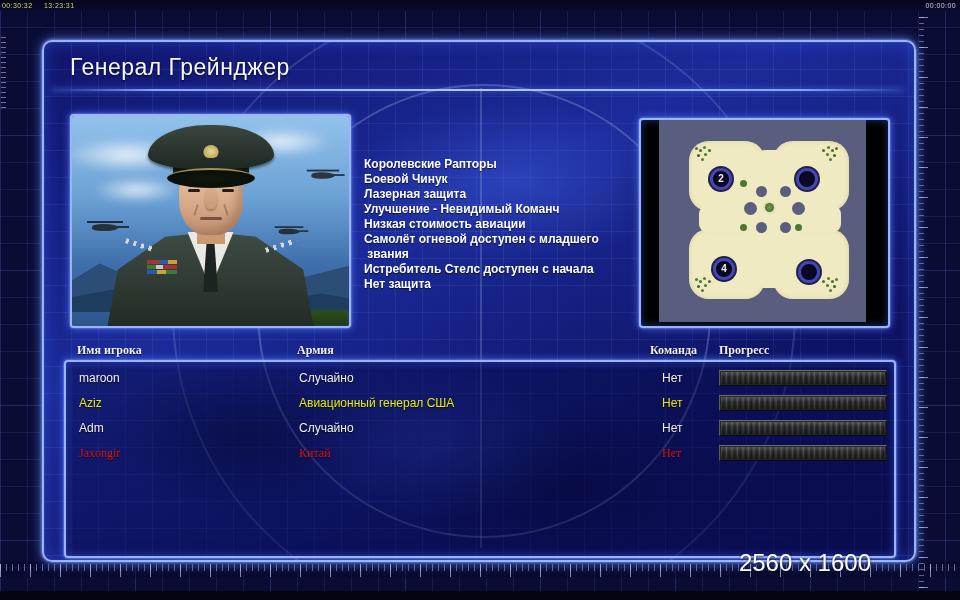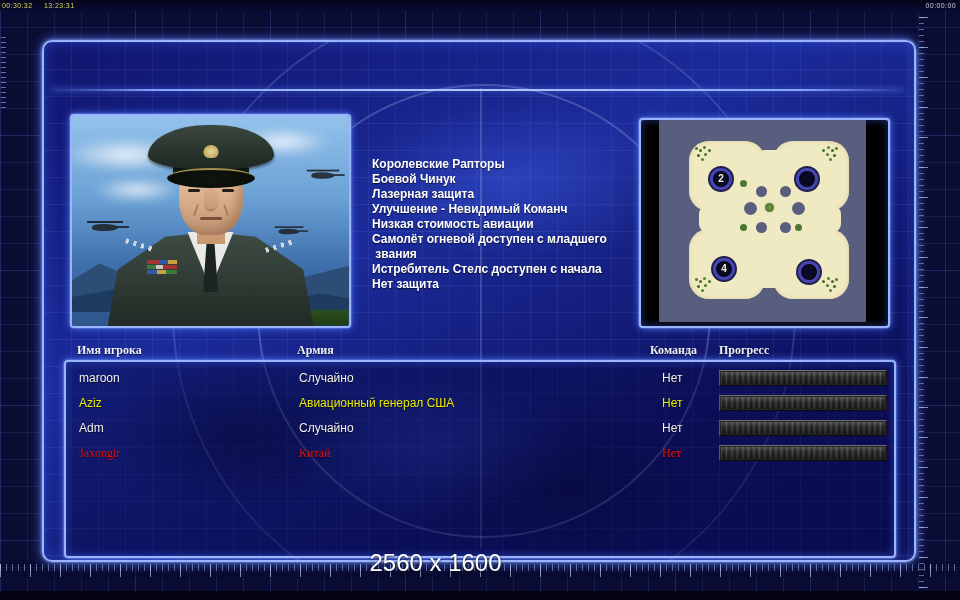--- a/index.html
+++ b/index.html
@@ -114,21 +114,21 @@
   #gen-ribbons{position:absolute;bottom:52px;left:50%;transform:translateX(-64px);width:30px;height:14px;}
   #gen-ribbons i{position:absolute;left:0;width:30px;height:4px;display:block;}
   #gen-ribbons .r1{top:0;background:linear-gradient(90deg,#a83232 40%,#3058a8 40% 70%,#c8a23c 70%);}
   #gen-ribbons .r2{top:5px;background:linear-gradient(90deg,#3a7a3a 30%,#c8c8c8 30% 55%,#a83232 55%);}
   #gen-ribbons .r3{top:10px;background:linear-gradient(90deg,#3058a8 35%,#c8a23c 35% 65%,#3a7a3a 65%);}
   .stars{position:absolute;bottom:78px;width:32px;height:5px;
     background:repeating-linear-gradient(90deg,#d3d8de 0 3px,transparent 3px 8px);}
   #stars-l{left:50%;transform:translateX(-86px) rotate(18deg);}
   #stars-r{left:50%;transform:translateX(54px) rotate(-18deg);}
   
-  #abilities{left:328px;top:115px;width:300px;}
+  #abilities{left:320px;top:115px;width:300px;}
   .ability-line{font-size:12px;font-weight:700;line-height:15px;color:#ffffff;white-space:pre;text-shadow:0 1px 1px rgba(0,0,10,.7);}
   
   #minimap-panel{left:595px;top:76px;width:247px;height:206px;background:#000;overflow:hidden;}
   #mm-terrain{position:absolute;left:18px;top:0;width:207px;height:202px;background:#5a5e7e;}
   .lobe{position:absolute;width:76px;height:70px;background:#f0eac3;border-radius:20px;box-shadow:inset 0 0 5px #d9d1a2;}
   #lobe-tl{left:30px;top:21px;} #lobe-tr{left:114px;top:21px;}
   #lobe-bl{left:30px;top:109px;} #lobe-br{left:114px;top:109px;}
   #mm-center{position:absolute;left:85px;top:73px;width:52px;height:52px;background:#f0eac3;border-radius:12px;}
   .neck{position:absolute;background:#f0eac3;}
   #neck-t{left:98px;top:30px;width:26px;height:50px;border-radius:8px;}
@@ -161,21 +161,21 @@
   .player-row:nth-of-type(3){top:54px;} .player-row:nth-of-type(4){top:79px;}
   .player-row span{position:absolute;top:5px;text-shadow:0 1px 1px rgba(0,0,10,.8);}
   .cell-name{left:13px;} .cell-army{left:233px;} .cell-team{left:596px;}
   .progress-bar{position:absolute;left:653px;top:4px;width:166px;height:14px;background:#242424;
     border-top:1px solid #6f6f6f;border-left:1px solid #5a5a5a;border-bottom:1px solid #0a0a0a;border-right:1px solid #141414;}
   .progress-bar::before{content:"";position:absolute;inset:1px;
     background:repeating-linear-gradient(90deg,#4a4a4a 0px,#2f2f2f 1px,#1f1f1f 3px,#3e3e3e 5px,#4a4a4a 5.5px);}
   .progress-bar::after{content:"";position:absolute;inset:1px;
     background:linear-gradient(180deg,rgba(255,255,255,.18),rgba(255,255,255,0) 40%,rgba(0,0,0,.38));}
   
-  #resolution-label{left:0;top:549px;width:871px;text-align:center;font-size:24px;color:#ffffff;
+  #resolution-label{left:0;top:549px;width:871px;text-align:right;font-size:24px;color:#ffffff;
     text-shadow:0 1px 3px rgba(0,0,15,.9);z-index:6;}
 </style>
 </head>
 <body>
 
 <div class="abs" id="status-bar">
   <span id="time-a">00:30:32</span>
   <span id="time-b">13:23:31</span>
   <span id="time-r">00:00:00</span>
 </div>
@@ -197,20 +197,21 @@
   <div class="decor" id="panel-grid"></div>
   <div class="decor blob" id="blob1"></div>
   <div class="decor blob" id="blob2"></div>
   <div class="decor blob" id="blob3"></div>
   <div class="decor blob" id="glow1"></div>
   <div class="decor blob" id="glow2"></div>
   <div class="decor" id="reticle-outer"></div>
   <div class="decor" id="reticle-inner"></div>
   <div class="decor" id="reticle-vline"></div>
 
+  <div class="abs" id="page-title">Генерал Грейнджер</div>
   <div class="abs" id="title-divider"></div>
 
   <div class="glow-panel" id="portrait-panel">
     <div class="abs" id="p-sky"></div>
     <div class="abs cloud" id="cloud1"></div>
     <div class="abs cloud" id="cloud2"></div>
     <div class="abs cloud" id="cloud3"></div>
     <div class="abs" id="p-mountains"></div>
     <div class="abs" id="p-ridge"></div>
     <div class="abs" id="p-field"></div>

